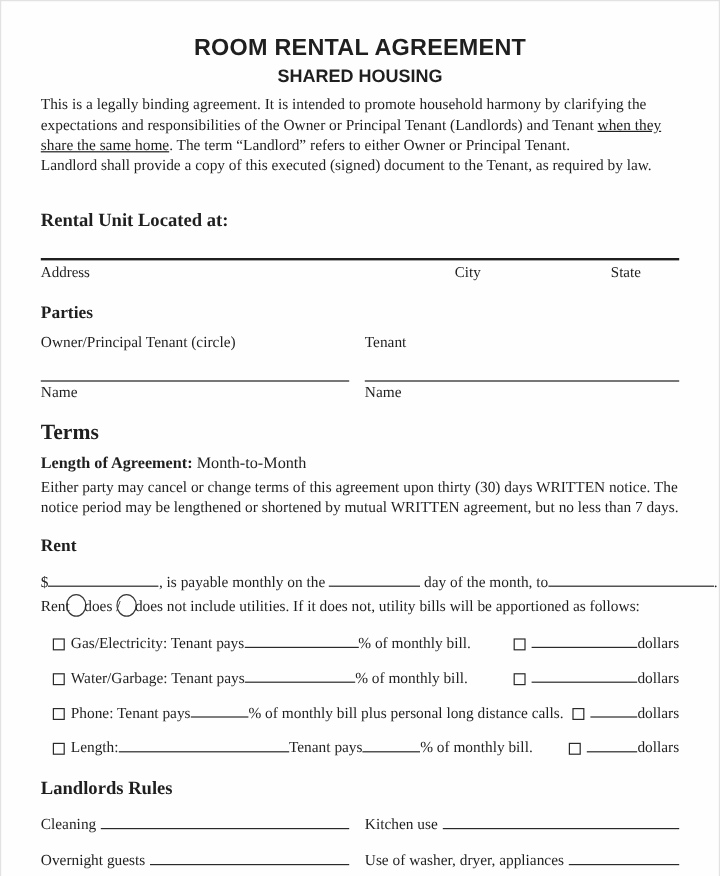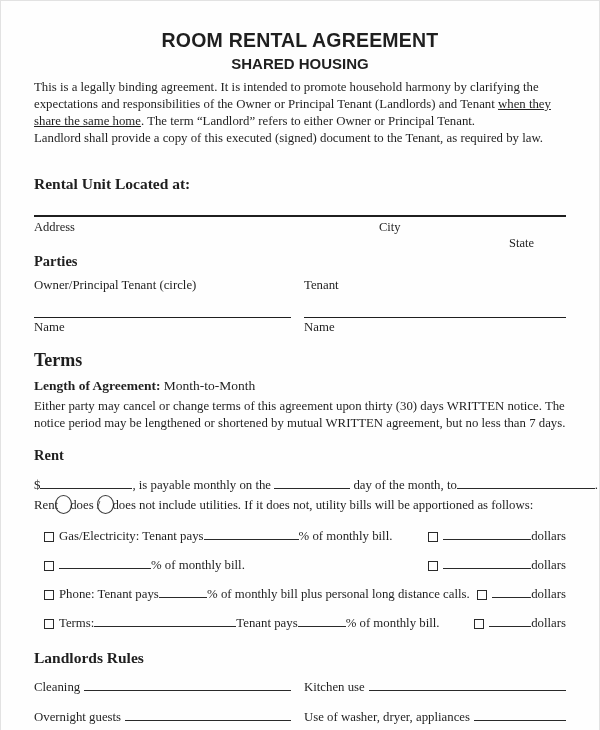--- a/index.html
+++ b/index.html
@@ -61,21 +61,21 @@
     border-top: 2px solid #1f1f1f;
     margin: 0;
   }
   .address-labels {
     position: relative;
     font-size: 12.5px;
     height: 18px;
     margin-top: 3px;
   }
   .address-labels .lbl-city   { position: absolute; left: 345px; top: 0; }
-  .address-labels .lbl-state  { position: absolute; left: 475px; top: 16px; }
+  .address-labels .lbl-state  { position: absolute; left: 475px; top: 0; }
 
   
   .two-col {
     display: grid;
     grid-template-columns: 257px 1fr;
     column-gap: 13px;
     font-size: 12.8px;
   }
   .sig-line {
     border: none;
@@ -195,20 +195,21 @@
     <span class="blank" style="width:95px;"></span>
     <span> % of monthly bill.</span>
     <span class="gap"></span>
     <span class="checkbox push"></span>
     <span class="blank" style="width:88px;"></span>
     <span> dollars</span>
   </div>
 
   <div class="util-row">
     <span class="checkbox"></span>
+    <span>Water/Garbage: Tenant pays </span>
     <span class="blank" style="width:92px;"></span>
     <span> % of monthly bill.</span>
     <span class="gap"></span>
     <span class="checkbox push"></span>
     <span class="blank" style="width:88px;"></span>
     <span> dollars</span>
   </div>
 
   <div class="util-row">
     <span class="checkbox"></span>
@@ -216,21 +217,21 @@
     <span class="blank" style="width:52px;"></span>
     <span> % of monthly bill plus personal long distance calls.</span>
     <span class="gap"></span>
     <span class="checkbox push"></span>
     <span class="blank" style="width:42px;"></span>
     <span> dollars</span>
   </div>
 
   <div class="util-row">
     <span class="checkbox"></span>
-    <span>Terms: </span>
+    <span>Length: </span>
     <span class="blank" style="width:142px;"></span>
     <span> Tenant pays </span>
     <span class="blank" style="width:48px;"></span>
     <span> % of monthly bill.</span>
     <span class="gap"></span>
     <span class="checkbox push"></span>
     <span class="blank" style="width:42px;"></span>
     <span> dollars</span>
   </div>
 

